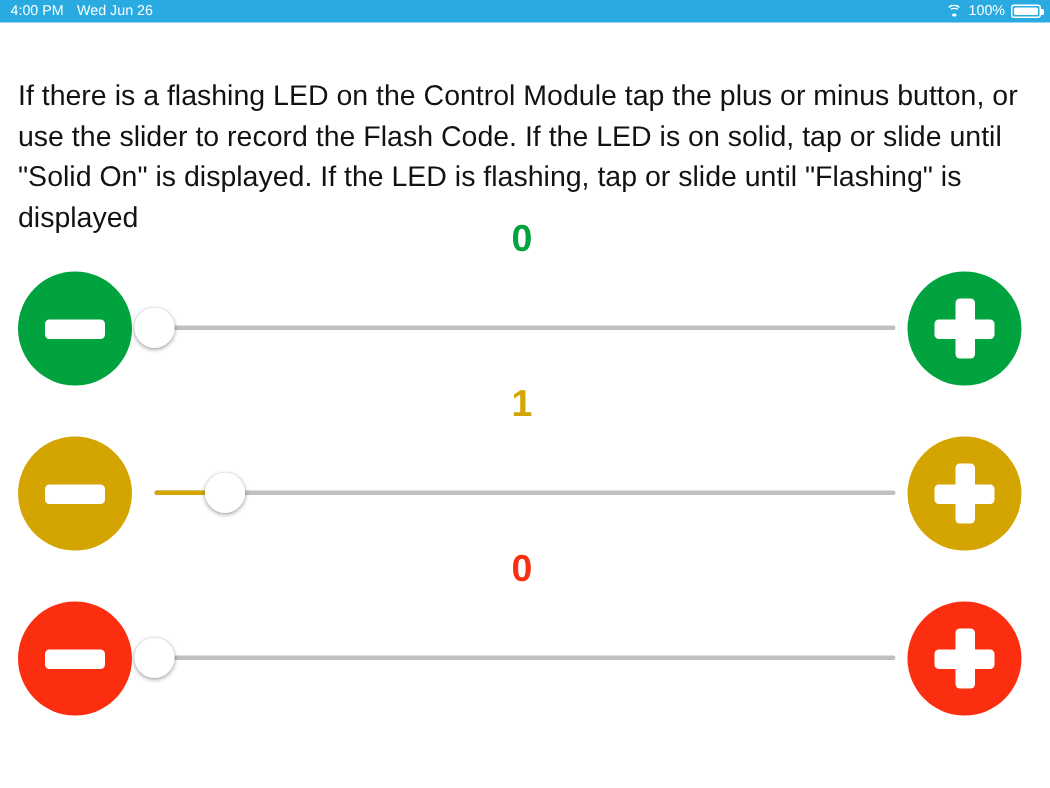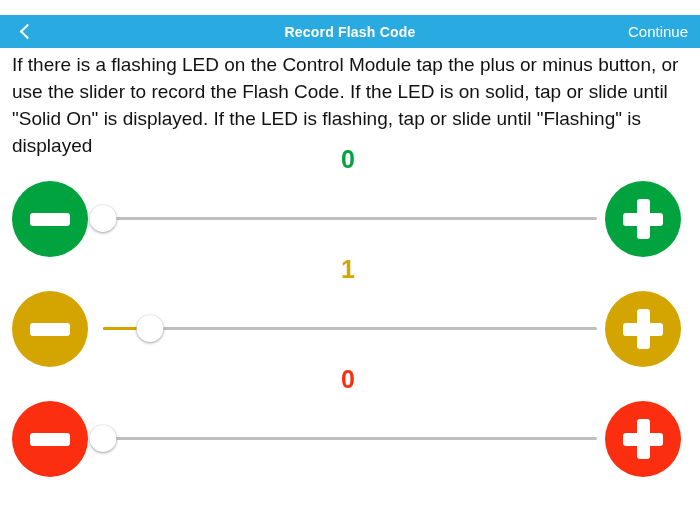--- a/index.html
+++ b/index.html
@@ -113,28 +113,38 @@
     background: #ffffff; border-radius: 50%;
     box-shadow: 0 1px 3px rgba(0,0,0,.36), 0 0 0 .5px rgba(0,0,0,.06);
     transform: translateX(-13.5px); cursor: grab;
   }
 </style>
 </head>
 <body>
 
 <div id="app">
 
+  <div class="statusbar">
+    <div class="sb-left">
+      <span>4:00 PM</span>
+      <span>Wed Jun 26</span>
+    </div>
+    <div class="sb-right">
+      <span class="wifi-icon">
+        <span class="w1"></span>
+          <span class="w2"></span>
+          <span class="w3"></span>
+      </span>
+      <span>100%</span>
+      <span class="batt">
+          <i></i>
+        </span>
+    </div>
+  </div>
 
-  <div class="navbar">
-    <div class="back-btn">
-      <span class="chevron-left"></span>
-    </div>
-    <div class="nav-title">Record Flash Code</div>
-    <div class="continue-btn">Continue</div>
-  </div>
 
   <div class="instructions">If there is a flashing LED on the Control Module tap the plus or minus button, or use the slider to record the Flash Code. If the LED is on solid, tap or slide until "Solid On" is displayed. If the LED is flashing, tap or slide until "Flashing" is displayed</div>
 
   <div class="row row-green">
     <div class="value" style="color:#00A33E">0</div>
     <div class="circle-btn btn-minus" style="background:#00A33E">
       <span class="glyph-h"></span>
     </div>
     <div class="circle-btn btn-plus" style="background:#00A33E">
       <span class="glyph-h"></span>

